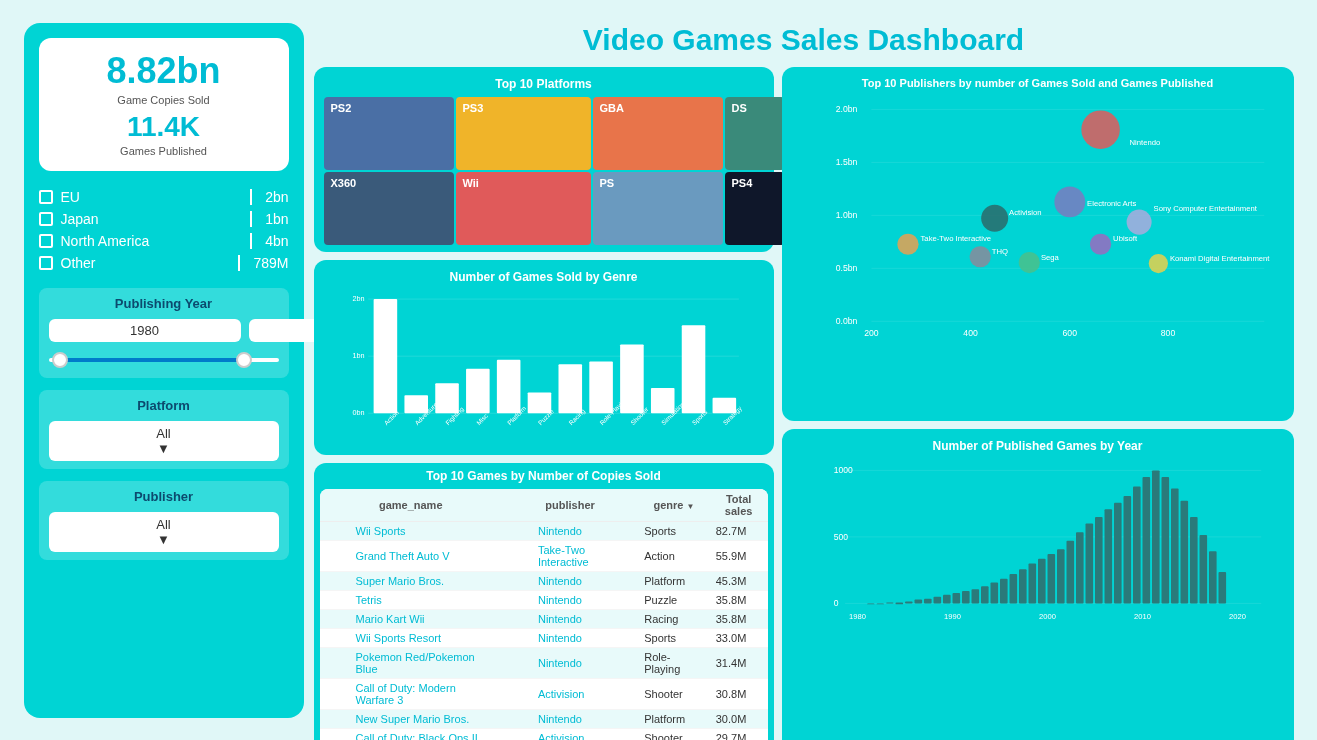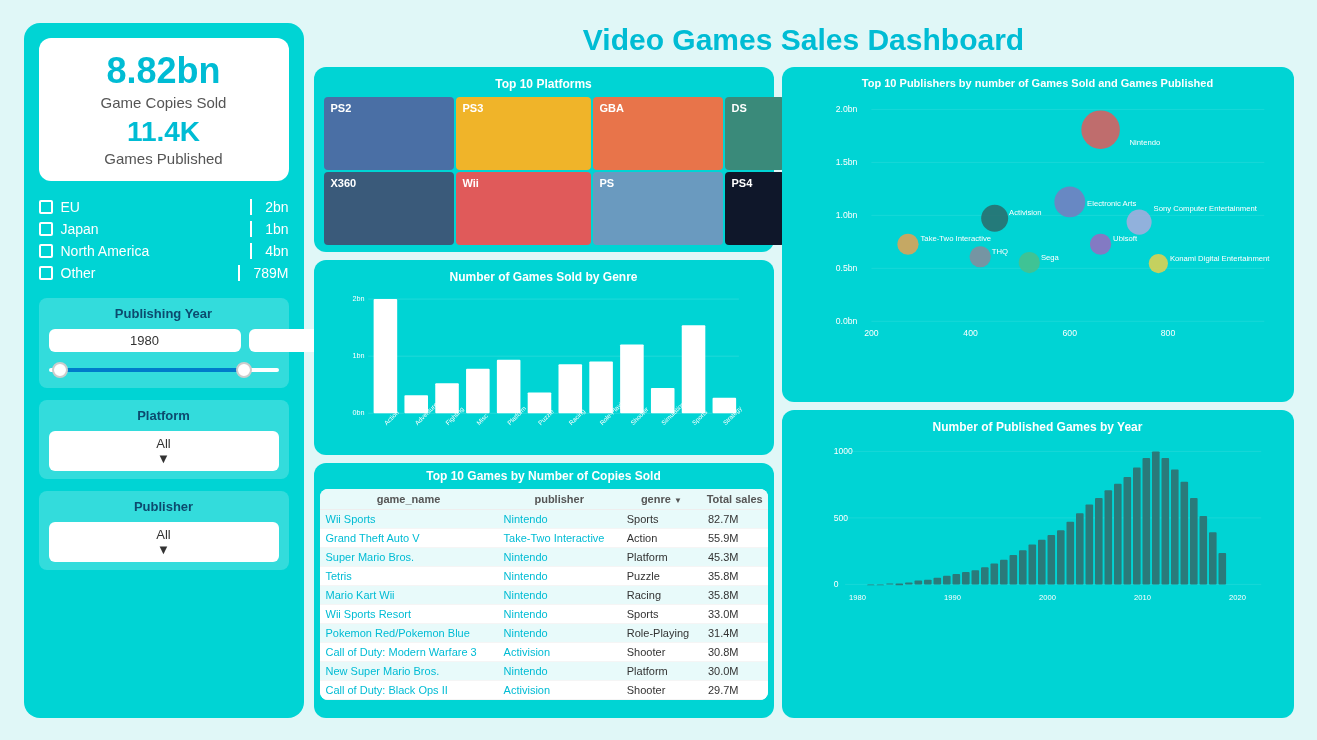--- a/index.html
+++ b/index.html
@@ -37,21 +37,21 @@
       padding: 12px 15px;
       text-align: center;
       margin-bottom: 5px;
     }
     .kpi-main {
       font-size: 36px;
       font-weight: bold;
       color: #00bcd4;
     }
     .kpi-label {
-      font-size: 15px;
+      font-size: 11px;
       color: #555;
       margin: 2px 0;
     }
     .kpi-sub {
       font-size: 28px;
       font-weight: bold;
       color: #00bcd4;
       margin-top: 5px;
     }
     .region-list {
@@ -241,21 +241,21 @@
       font-weight: 600;
       border-bottom: 1px solid #eee;
     }
     td {
       padding: 3px 6px;
       color: #333;
       border-bottom: 1px solid #f5f5f5;
     }
     tr:nth-child(odd) { background: #e8fafa; }
     tr:nth-child(even) { background: white; }
-    .link-text { color: #00bcd4; }
+    .link-text { color: #00bcd4; padding-left: 36px; }
     
     .scatter-card {
       background: #00d4d4;
       border-radius: 12px;
       padding: 10px;
       flex: 1;
       position: relative;
     }
     
     .year-chart-card {

